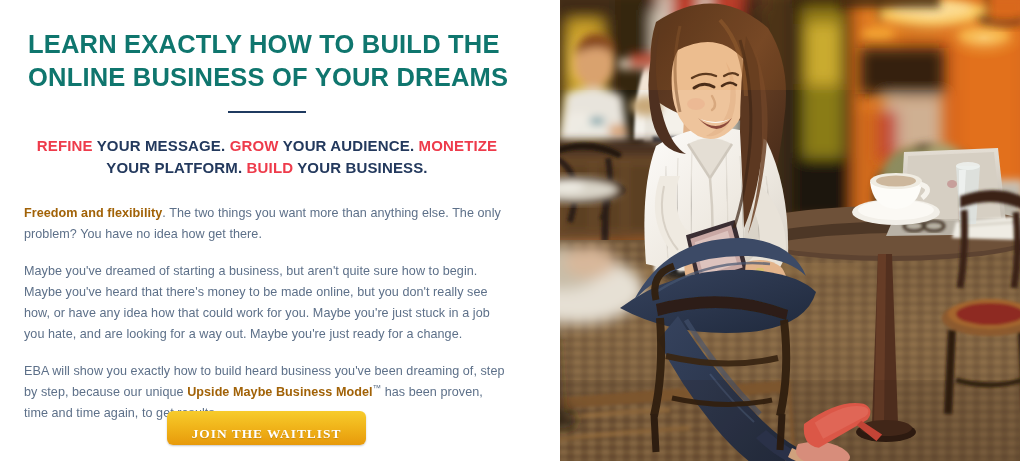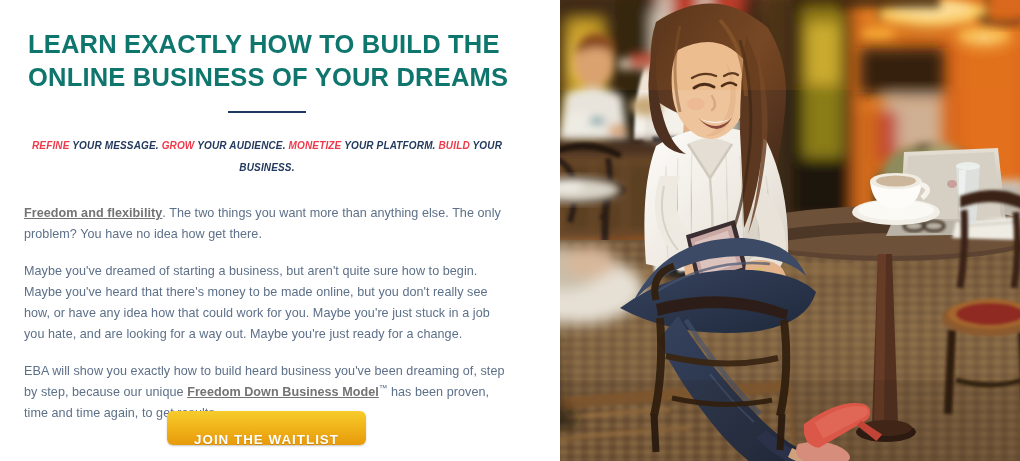--- a/index.html
+++ b/index.html
@@ -50,45 +50,44 @@
     height: 2px;
     background: #1f3a60;
   }
 
   .subhead {
     position: absolute;
     left: 28px;
     top: 135px;
     width: 478px;
     text-align: center;
-    font-size: 10px;
+    font-size: 15px;
     line-height: 22px;
     font-weight: bold;
     color: #23395d;
     letter-spacing: 0.15px;
-    font-style: italic;
   }
   .subhead .hl { color: #ee3b4b; }
 
   .body-block {
     position: absolute;
     left: 24px;
     top: 203px;
     width: 486px;
   }
 
   .para {
     font-size: 12.6px;
     line-height: 20.7px;
     color: #5d7089;
     margin-bottom: 17px;
     letter-spacing: 0.05px;
   }
   .para:last-child { margin-bottom: 0; }
-  .para b { color: #737373; font-weight: bold; text-decoration: underline; }
+  .para b { color: #a16207; font-weight: bold; }
   .para sup {
     font-size: 8.5px;
     vertical-align: super;
     line-height: 0;
   }
 
   
   .cta-wrap {
     position: absolute;
     left: 167px;
@@ -97,29 +96,29 @@
   .cta-button {
     display: block;
     width: 199px;
     height: 34px;
     border: none;
     border-radius: 6px;
     cursor: pointer;
     background: linear-gradient(to bottom, #f7cc2c 0%, #f0b41a 48%, #e79a0b 100%);
     box-shadow: 0 1px 2px rgba(0,0,0,0.22);
     color: #ffffff;
-    font-family: Liberation Sans, sans-serif;
+    font-family: Liberation Serif, serif;
     font-size: 13.4px;
     font-weight: bold;
     letter-spacing: 1.0px;
     text-transform: uppercase;
     text-shadow: 0 1px 1px rgba(140,85,0,0.35);
     line-height: 34px;
     text-align: center;
-    padding: 12px;
+    padding: 6px;
   }
 
   
   .photo {
     position: absolute;
     left: 560px;
     top: 0;
     width: 460px;
     height: 461px;
     overflow: hidden;
@@ -138,21 +137,21 @@
 
     <div class="divider"></div>
 
     <div class="subhead"><span class="hl">REFINE</span><span> YOUR MESSAGE. </span><span class="hl">GROW</span><span> YOUR AUDIENCE. </span><span class="hl">MONETIZE</span><span> YOUR PLATFORM. </span><span class="hl">BUILD</span><span> YOUR BUSINESS.</span></div>
 
     <div class="body-block">
       <p class="para"><b>Freedom and flexibility</b><span>.  The two things you want more than anything else.  The only problem?  You have no idea how get there.</span></p>
 
       <p class="para">Maybe you've dreamed of starting a business, but aren't quite sure how to begin.  Maybe you've heard that there's money to be made online, but you don't really see how, or have any idea how that could work for you.  Maybe you're just stuck in a job you hate, and are looking for a way out.  Maybe you're just ready for a change.</p>
 
-      <p class="para"><span>EBA will show you exactly how to build heard business you've been dreaming of, step by step, because our unique </span><b>Freedom Down Business Model</b><sup>™</sup><span> has been proven, time and time again, to get results.</span></p>
+      <p class="para"><span>EBA will show you exactly how to build heard business you've been dreaming of, step by step, because our unique </span><b>Upside Maybe Business Model</b><sup>™</sup><span> has been proven, time and time again, to get results.</span></p>
     </div>
 
     <div class="cta-wrap">
       <button class="cta-button">JOIN THE WAITLIST</button>
     </div>
   </div>
 
   <div class="photo">
     <svg viewBox="0 0 460 461" xmlns="http://www.w3.org/2000/svg" aria-hidden="true">
       <defs>

